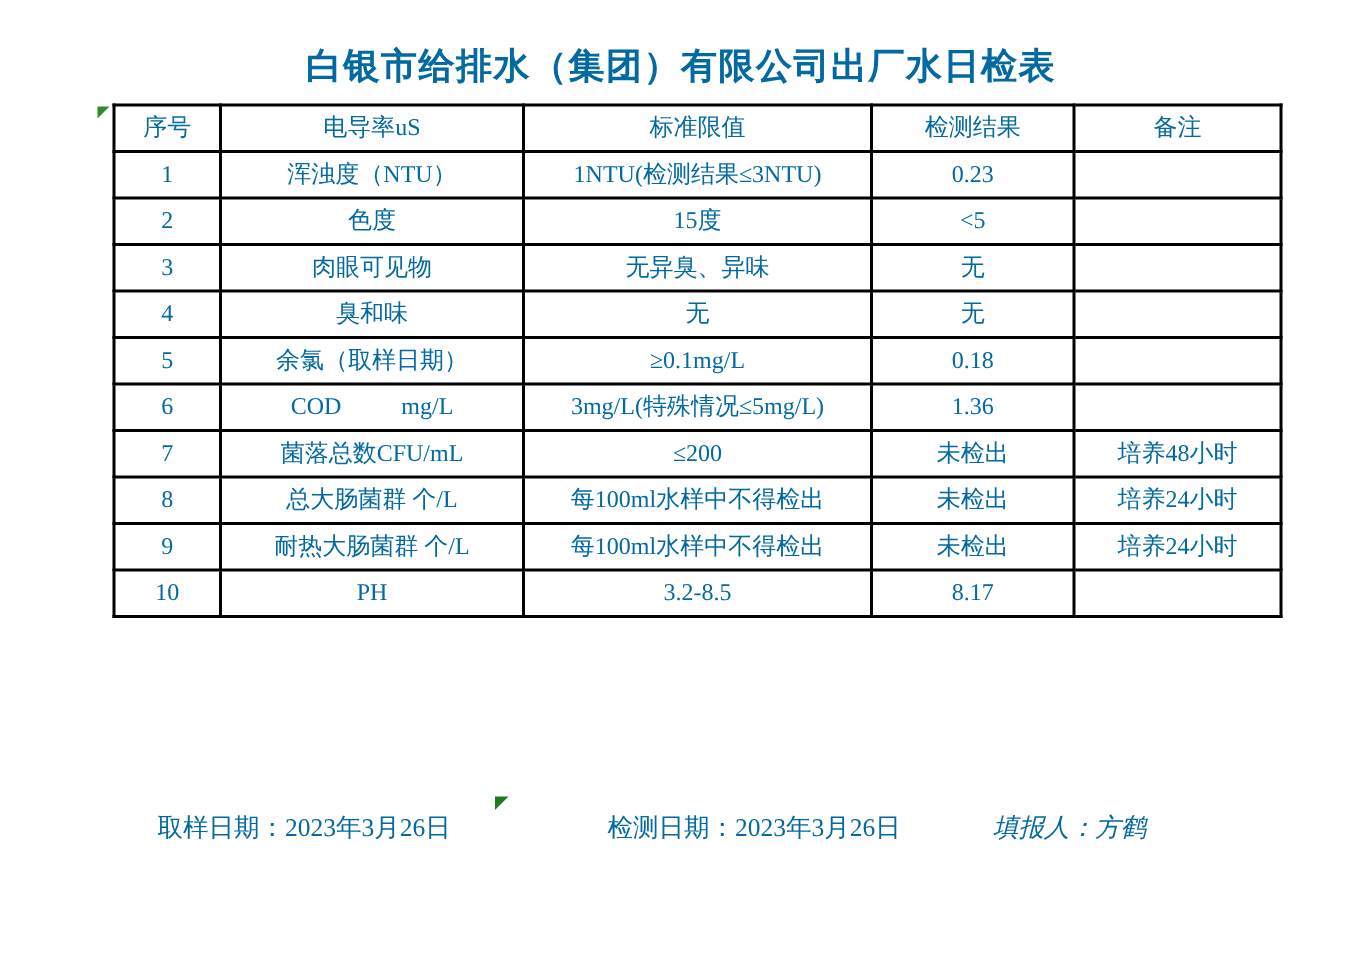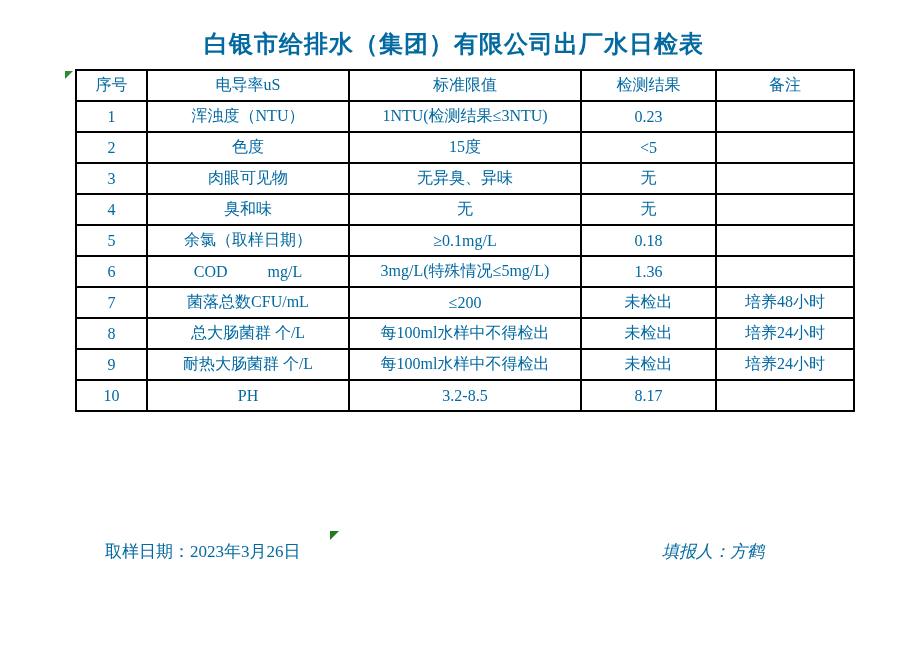--- a/index.html
+++ b/index.html
@@ -174,16 +174,17 @@
           <td></td>
         </tr>
       </tbody>
   </table>
 
   <div class="marker-top-left"></div>
   <div class="marker-bottom"></div>
 
   <div class="footer-row">
     <span class="footer-item footer-sampling">取样日期：2023年3月26日</span>
+    <span class="footer-item footer-testing">检测日期：2023年3月26日</span>
     <span class="footer-item footer-reporter">填报人：方鹤</span>
   </div>
 
 </div>
 
 </body></html>

